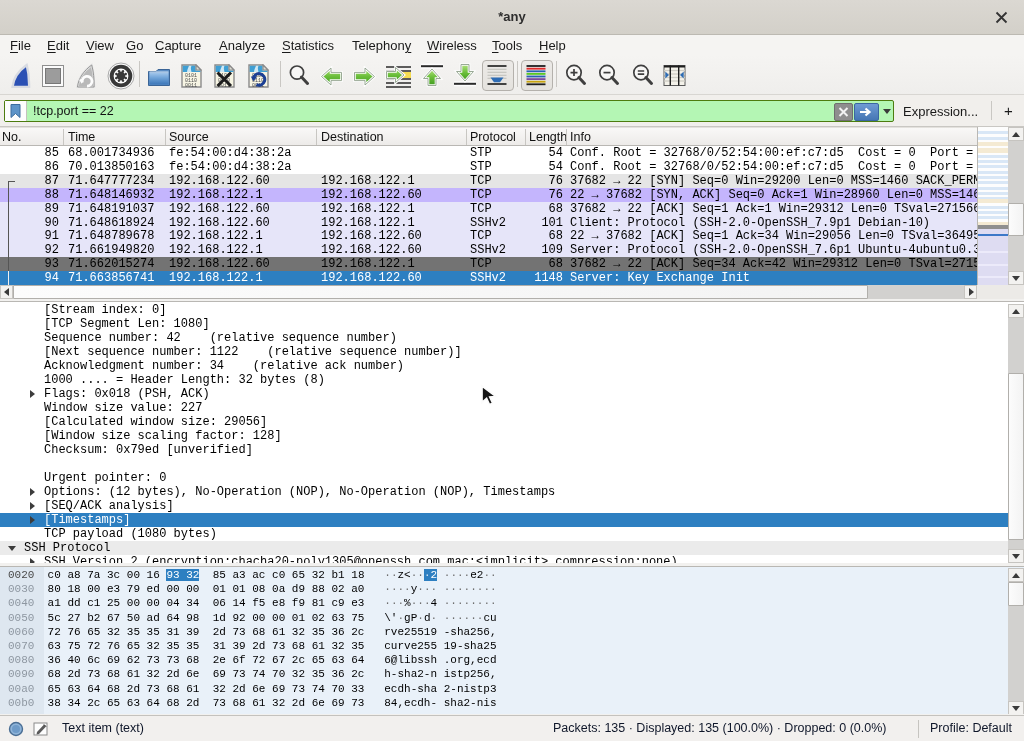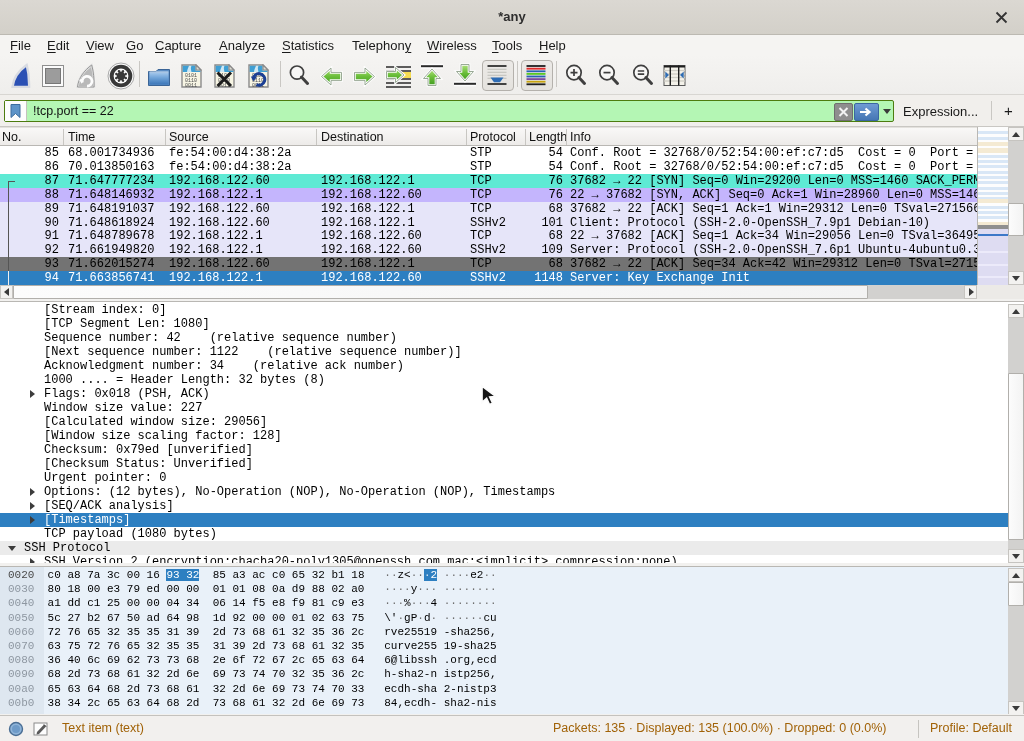--- a/index.html
+++ b/index.html
@@ -54,21 +54,21 @@
   
   #hexpane{left:0;top:566px;width:1024px;height:148px;background:#e9f1f9;border-top:1px solid #b9b7b3;box-sizing:border-box;overflow:hidden;}
   #hexoffbg{left:0;top:0;width:44px;height:148px;background:#dee7f0;}
   .hrow{position:absolute;left:8px;height:14px;font-size:11px;line-height:14px;white-space:pre;font-family:"Liberation Mono",monospace;color:#000;}
   .off{color:#8e97a1;}
   .off1{color:#4a4a4a;}
   .dot{color:#6e6e6e;}
   .hsel{background:#2d7fc1;color:#fff;}
   
   #statusbar{left:0;top:715px;width:1024px;height:26px;background:#f2f0ee;border-top:1px solid #c4c2be;box-sizing:border-box;}
-  .stext{position:absolute;top:5px;font-size:12.5px;color:#a16207;}
+  .stext{position:absolute;top:5px;font-size:12.5px;color:#0f172a;}
 </style>
 </head>
 <body>
 <div id="win">
   <div id="titlebar" class="abs">
       <div id="title" class="abs">*any</div>
   <svg class="abs" style="left:995px;top:11px" width="13" height="13">
         <path d="M1.5 1.5 L11.5 11.5 M11.5 1.5 L1.5 11.5" stroke="#333" stroke-width="1.8"></path>
       </svg>
     </div>
@@ -336,21 +336,21 @@
     <span class="hsep" style="left:165px"></span>
     <span class="hsep" style="left:316px"></span>
     <span class="hsep" style="left:466px"></span>
     <span class="hsep" style="left:525px"></span>
     <span class="hsep" style="left:566px"></span>
   </div>
 
   <div id="plrows" class="abs mono">
       <div class="prow" style="top:0px;background:#ffffff;color:#000"><span class="cno">85</span><span class="ctime">68.001734936</span><span class="csrc">fe:54:00:d4:38:2a</span><span class="cdst"></span><span class="cpro">STP</span><span class="clen">54</span><span class="cinfo">Conf. Root = 32768/0/52:54:00:ef:c7:d5  Cost = 0  Port = 0x8005</span></div>
       <div class="prow" style="top:14px;background:#ffffff;color:#000"><span class="cno">86</span><span class="ctime">70.013850163</span><span class="csrc">fe:54:00:d4:38:2a</span><span class="cdst"></span><span class="cpro">STP</span><span class="clen">54</span><span class="cinfo">Conf. Root = 32768/0/52:54:00:ef:c7:d5  Cost = 0  Port = 0x8005</span></div>
-      <div class="prow" style="top:28px;background:#5eead4;color:#000"><span class="cno">87</span><span class="ctime">71.647777234</span><span class="csrc">192.168.122.60</span><span class="cdst">192.168.122.1</span><span class="cpro">TCP</span><span class="clen">76</span><span class="cinfo">37682 → 22 [SYN] Seq=0 Win=29200 Len=0 MSS=1460 SACK_PERM=1 TSv</span></div>
+      <div class="prow" style="top:28px;background:#e5e5e5;color:#000"><span class="cno">87</span><span class="ctime">71.647777234</span><span class="csrc">192.168.122.60</span><span class="cdst">192.168.122.1</span><span class="cpro">TCP</span><span class="clen">76</span><span class="cinfo">37682 → 22 [SYN] Seq=0 Win=29200 Len=0 MSS=1460 SACK_PERM=1 TSv</span></div>
       <div class="prow" style="top:42px;background:#c4b5fd;color:#000"><span class="cno">88</span><span class="ctime">71.648146932</span><span class="csrc">192.168.122.1</span><span class="cdst">192.168.122.60</span><span class="cpro">TCP</span><span class="clen">76</span><span class="cinfo">22 → 37682 [SYN, ACK] Seq=0 Ack=1 Win=28960 Len=0 MSS=1460 SAC</span></div>
       <div class="prow" style="top:56px;background:#e6e5f9;color:#000"><span class="cno">89</span><span class="ctime">71.648191037</span><span class="csrc">192.168.122.60</span><span class="cdst">192.168.122.1</span><span class="cpro">TCP</span><span class="clen">68</span><span class="cinfo">37682 → 22 [ACK] Seq=1 Ack=1 Win=29312 Len=0 TSval=2715660504</span></div>
       <div class="prow" style="top:70px;background:#e6e5f9;color:#000"><span class="cno">90</span><span class="ctime">71.648618924</span><span class="csrc">192.168.122.60</span><span class="cdst">192.168.122.1</span><span class="cpro">SSHv2</span><span class="clen">101</span><span class="cinfo">Client: Protocol (SSH-2.0-OpenSSH_7.9p1 Debian-10)</span></div>
       <div class="prow" style="top:83px;background:#e6e5f9;color:#000"><span class="cno">91</span><span class="ctime">71.648789678</span><span class="csrc">192.168.122.1</span><span class="cdst">192.168.122.60</span><span class="cpro">TCP</span><span class="clen">68</span><span class="cinfo">22 → 37682 [ACK] Seq=1 Ack=34 Win=29056 Len=0 TSval=36495327</span></div>
       <div class="prow" style="top:97px;background:#e6e5f9;color:#000"><span class="cno">92</span><span class="ctime">71.661949820</span><span class="csrc">192.168.122.1</span><span class="cdst">192.168.122.60</span><span class="cpro">SSHv2</span><span class="clen">109</span><span class="cinfo">Server: Protocol (SSH-2.0-OpenSSH_7.6p1 Ubuntu-4ubuntu0.3)</span></div>
       <div class="prow" style="top:111px;background:#737373;color:#000"><span class="cno">93</span><span class="ctime">71.662015274</span><span class="csrc">192.168.122.60</span><span class="cdst">192.168.122.1</span><span class="cpro">TCP</span><span class="clen">68</span><span class="cinfo">37682 → 22 [ACK] Seq=34 Ack=42 Win=29312 Len=0 TSval=27156605</span></div>
       <div class="prow" style="top:125px;background:#2d7fc1;color:#fff"><span class="cno">94</span><span class="ctime">71.663856741</span><span class="csrc">192.168.122.1</span><span class="cdst">192.168.122.60</span><span class="cpro">SSHv2</span><span class="clen">1148</span><span class="cinfo">Server: Key Exchange Init</span></div>
       <div class="abs" style="left:8px;top:35px;width:1px;height:90px;background:#555"></div>
       <div class="abs" style="left:8px;top:35px;width:7px;height:1px;background:#555"></div>
       <div class="abs" style="left:8px;top:125px;width:1px;height:14px;background:#f0f0f0"></div>
@@ -402,21 +402,20 @@
       <div class="drow" style="top:29px;"><span style="position:absolute;left:44px">Sequence number: 42    (relative sequence number)</span></div>
       <div class="drow" style="top:43px;"><span style="position:absolute;left:44px">[Next sequence number: 1122    (relative sequence number)]</span></div>
       <div class="drow" style="top:57px;"><span style="position:absolute;left:44px">Acknowledgment number: 34    (relative ack number)</span></div>
       <div class="drow" style="top:71px;"><span style="position:absolute;left:44px">1000 .... = Header Length: 32 bytes (8)</span></div>
       <div class="drow" style="top:85px;"><span style="position:absolute;left:44px">Flags: 0x018 (PSH, ACK)</span></div>
       <div class="exp expr" style="left:30px;top:88px"></div>
       <div class="drow" style="top:99px;"><span style="position:absolute;left:44px">Window size value: 227</span></div>
       <div class="drow" style="top:113px;"><span style="position:absolute;left:44px">[Calculated window size: 29056]</span></div>
       <div class="drow" style="top:127px;"><span style="position:absolute;left:44px">[Window size scaling factor: 128]</span></div>
       <div class="drow" style="top:141px;"><span style="position:absolute;left:44px">Checksum: 0x79ed [unverified]</span></div>
-      <div class="drow" style="top:155px;"><span style="position:absolute;left:44px">[Checksum Status: Unverified]</span></div>
       <div class="drow" style="top:169px;"><span style="position:absolute;left:44px">Urgent pointer: 0</span></div>
       <div class="drow" style="top:183px;"><span style="position:absolute;left:44px">Options: (12 bytes), No-Operation (NOP), No-Operation (NOP), Timestamps</span></div>
       <div class="exp expr" style="left:30px;top:186px"></div>
       <div class="drow" style="top:197px;"><span style="position:absolute;left:44px">[SEQ/ACK analysis]</span></div>
       <div class="exp expr" style="left:30px;top:200px"></div>
       <div class="drow" style="top:211px;background:#2d7fc1;color:#fff;"><span style="position:absolute;left:44px">[Timestamps]</span></div>
       <div class="exp expr" style="left:30px;top:214px"></div>
       <div class="drow" style="top:225px;"><span style="position:absolute;left:44px">TCP payload (1080 bytes)</span></div>
       <div class="drow" style="top:239px;background:#ebebeb;"><span style="position:absolute;left:24px">SSH Protocol</span></div>
       <div class="exp expd" style="left:8px;top:244px"></div>

